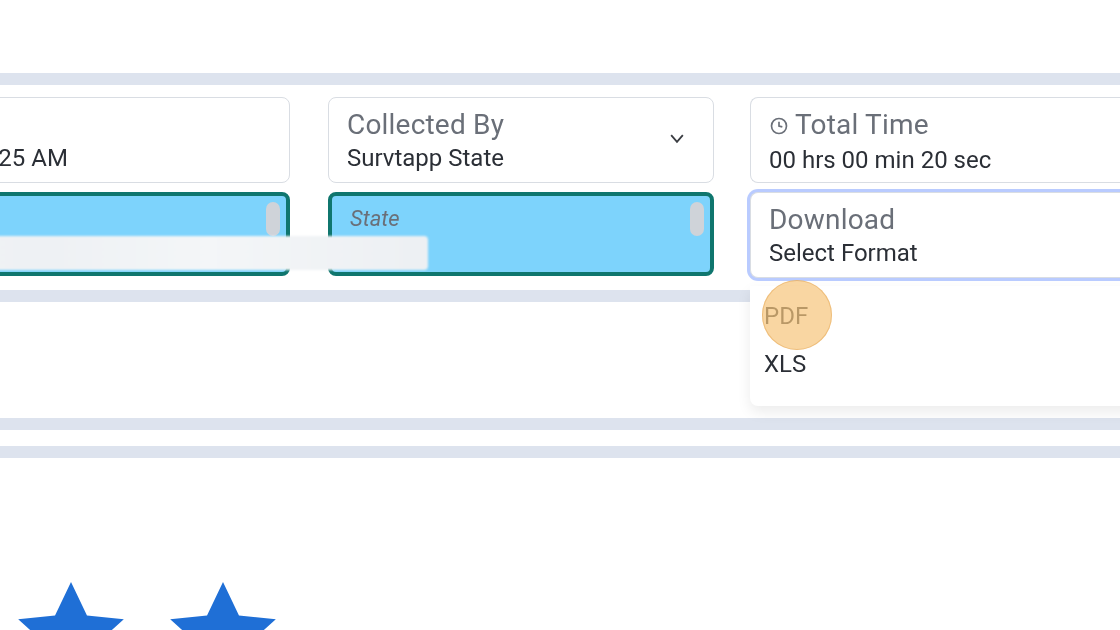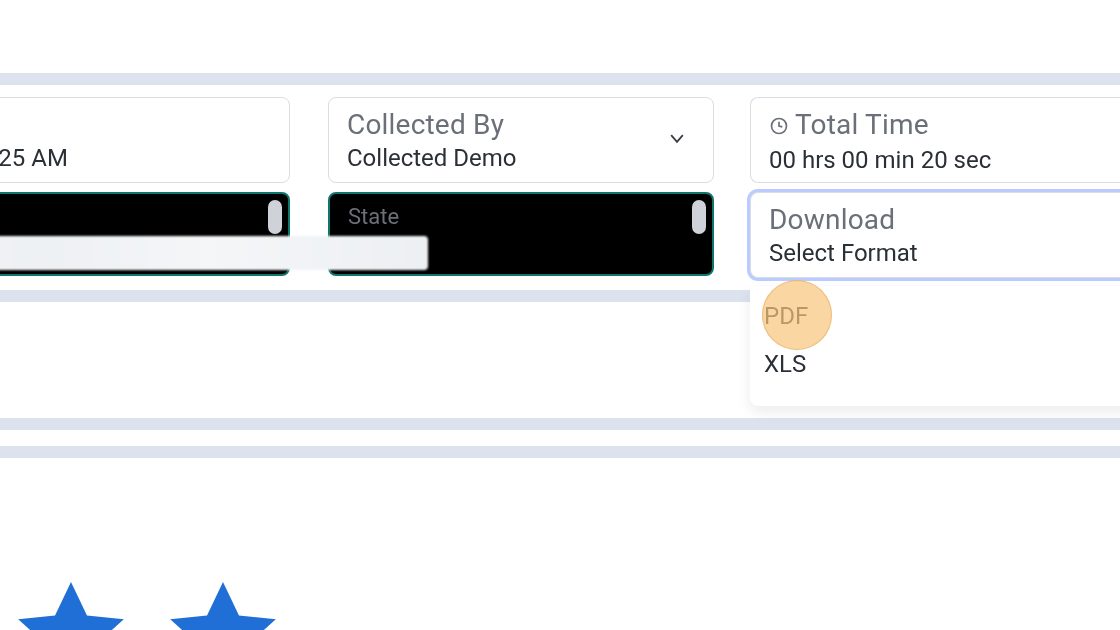--- a/index.html
+++ b/index.html
@@ -95,24 +95,25 @@
     width: 20px;
     height: 20px;
     stroke: #6a6f78;
     stroke-width: 2;
     fill: none;
   }
 
   
   .mini-field {
     position: absolute;
-    border: 2px solid #0f766e;
+    border: 4px solid #0f766e;
     border-radius: 8px;
-    background: #000000;
+    background: #7dd3fc;
     padding: 10px 18px 10px 18px;
+    font-style: italic;
   }
   .mini-label {
     font-size: 22px;
     color: #6a6f78;
   }
   .scroll-nub {
     position: absolute;
     right: 6px;
     top: 6px;
     width: 14px;
@@ -244,21 +245,21 @@
   <div class="top-blank"></div>
   <div class="band" style="position:absolute;left:0;top:73px;width:1120px;"></div>
 
   <div class="field date-card">
     <div class="field-label">r Date</div>
     <div class="field-value">-2023 11:25 AM</div>
   </div>
 
   <div class="field collected-card">
     <div class="field-label">Collected By</div>
-    <div class="field-value">Collected Demo</div>
+    <div class="field-value">Survtapp State</div>
     <span class="chevron">
       <svg viewBox="0 0 24 24">
           <polyline points="5 8 12 16 19 8"></polyline>
         </svg>
     </span>
   </div>
 
   <div class="field time-card">
     <div class="field-label">
       <span class="clock-icon">

